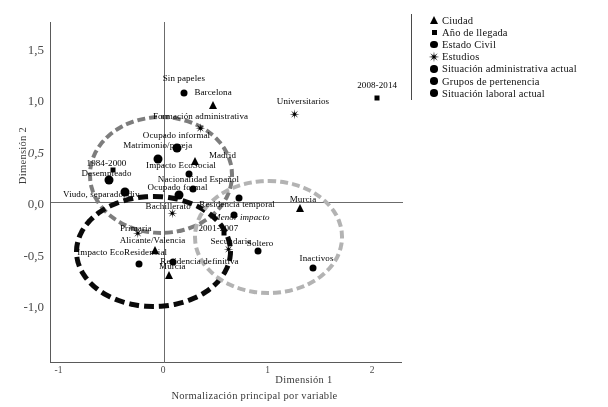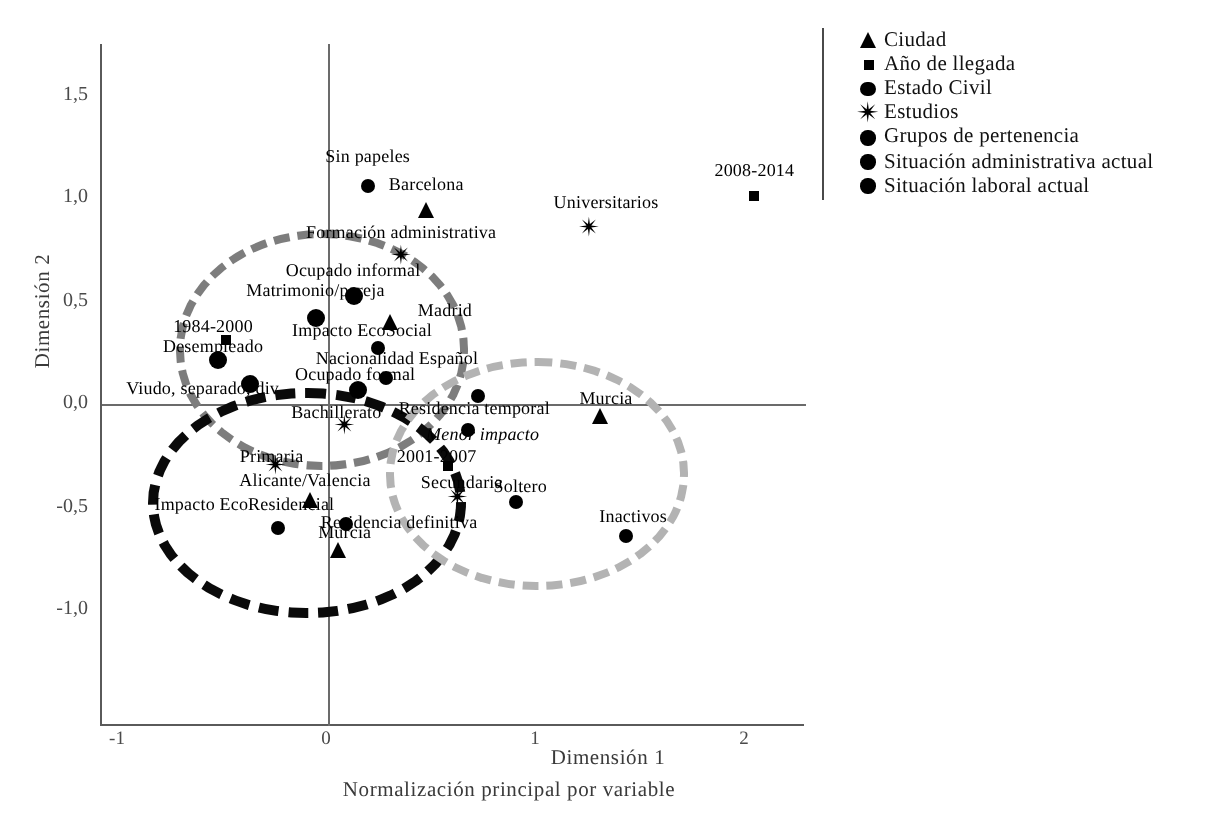--- a/index.html
+++ b/index.html
@@ -17,21 +17,21 @@
     border-bottom:1.5px solid #5a5a5a;
     box-sizing:border-box;
   }
   #plot-area{position:absolute;left:0;top:0;width:100%;height:100%;overflow:visible;}
 
   .axis-line{position:absolute;background:#6b6b6b;}
   #axis-h{height:1px;left:0;width:352px;}
   #axis-v{width:1px;top:0;height:341px;}
   .ytick-lbl{
     position:absolute;width:34px;text-align:right;
-    font-size:10px;color:#4a4a4a;
+    font-size:13px;color:#4a4a4a;
   }
   .xtick-lbl{
     position:absolute;width:30px;text-align:center;
     font-size:9.5px;color:#4a4a4a;
   }
 
   
   #xlabel{
     position:absolute;left:0;width:608px;text-align:center;
     font-size:10.5px;color:#3a3a3a;top:374px;letter-spacing:.3px;
@@ -91,21 +91,21 @@
 
 <div id="root">
 
   <div id="xlabel">Dimensión 1</div>
   <div id="xsub">Normalización principal por variable</div>
   <div id="ylabel">Dimensión 2</div>
 
   <div id="ytick-layer">
       <div class="ytick-lbl" style="left: 10px; top: 41.5px;">1,5</div>
       <div class="ytick-lbl" style="left: 10px; top: 93px;">1,0</div>
-      <div class="ytick-lbl" style="left: 10px; top: 144.5px;">0,5</div>
+      <div class="ytick-lbl" style="left: 10px; top: 144.5px; font-style: italic;">0,5</div>
       <div class="ytick-lbl" style="left: 10px; top: 196px;">0,0</div>
       <div class="ytick-lbl" style="left: 10px; top: 247.5px;">-0,5</div>
       <div class="ytick-lbl" style="left: 10px; top: 299px;">-1,0</div>
     </div>
   <div id="xtick-layer">
       <div class="xtick-lbl" style="left: 43.5px; top: 365px;">-1</div>
       <div class="xtick-lbl" style="left: 148px; top: 365px;">0</div>
       <div class="xtick-lbl" style="left: 252.5px; top: 365px;">1</div>
       <div class="xtick-lbl" style="left: 357px; top: 365px;">2</div>
     </div>
@@ -200,29 +200,29 @@
       <div class="legend-row">
         <span class="legend-mk">
           <span class="mk-st">✴</span>
         </span>
         <span class="legend-txt">Estudios</span>
       </div>
       <div class="legend-row">
         <span class="legend-mk">
           <span class="mk-ci"></span>
         </span>
+        <span class="legend-txt">Situación administrativa actual</span>
+      </div>
+      <div class="legend-row">
+        <span class="legend-mk">
+          <span class="mk-ci"></span>
+        </span>
         <span class="legend-txt">Grupos de pertenencia</span>
       </div>
       <div class="legend-row">
         <span class="legend-mk">
           <span class="mk-ci"></span>
         </span>
-        <span class="legend-txt">Situación administrativa actual</span>
-      </div>
-      <div class="legend-row">
-        <span class="legend-mk">
-          <span class="mk-ci"></span>
-        </span>
         <span class="legend-txt">Situación laboral actual</span>
       </div>
     </div>
 
 </div>
 
 </body></html>

